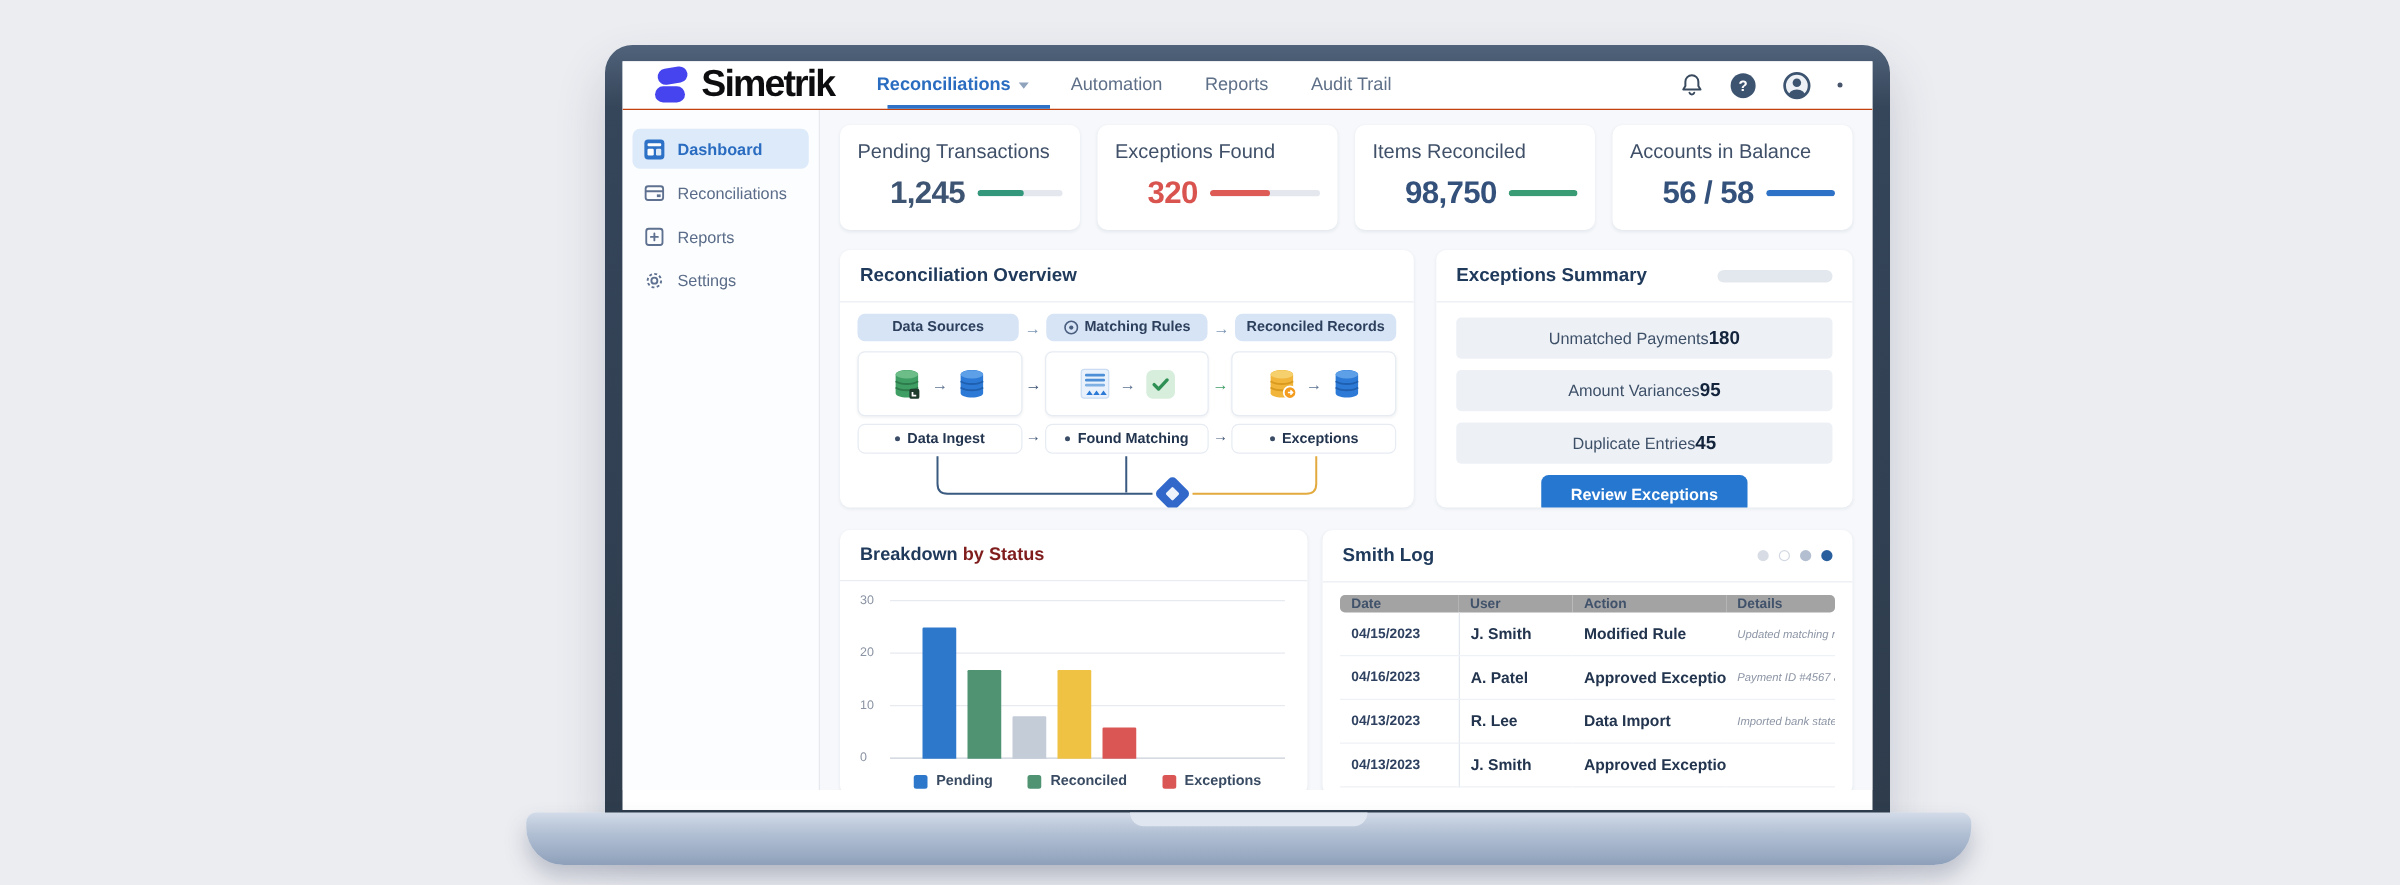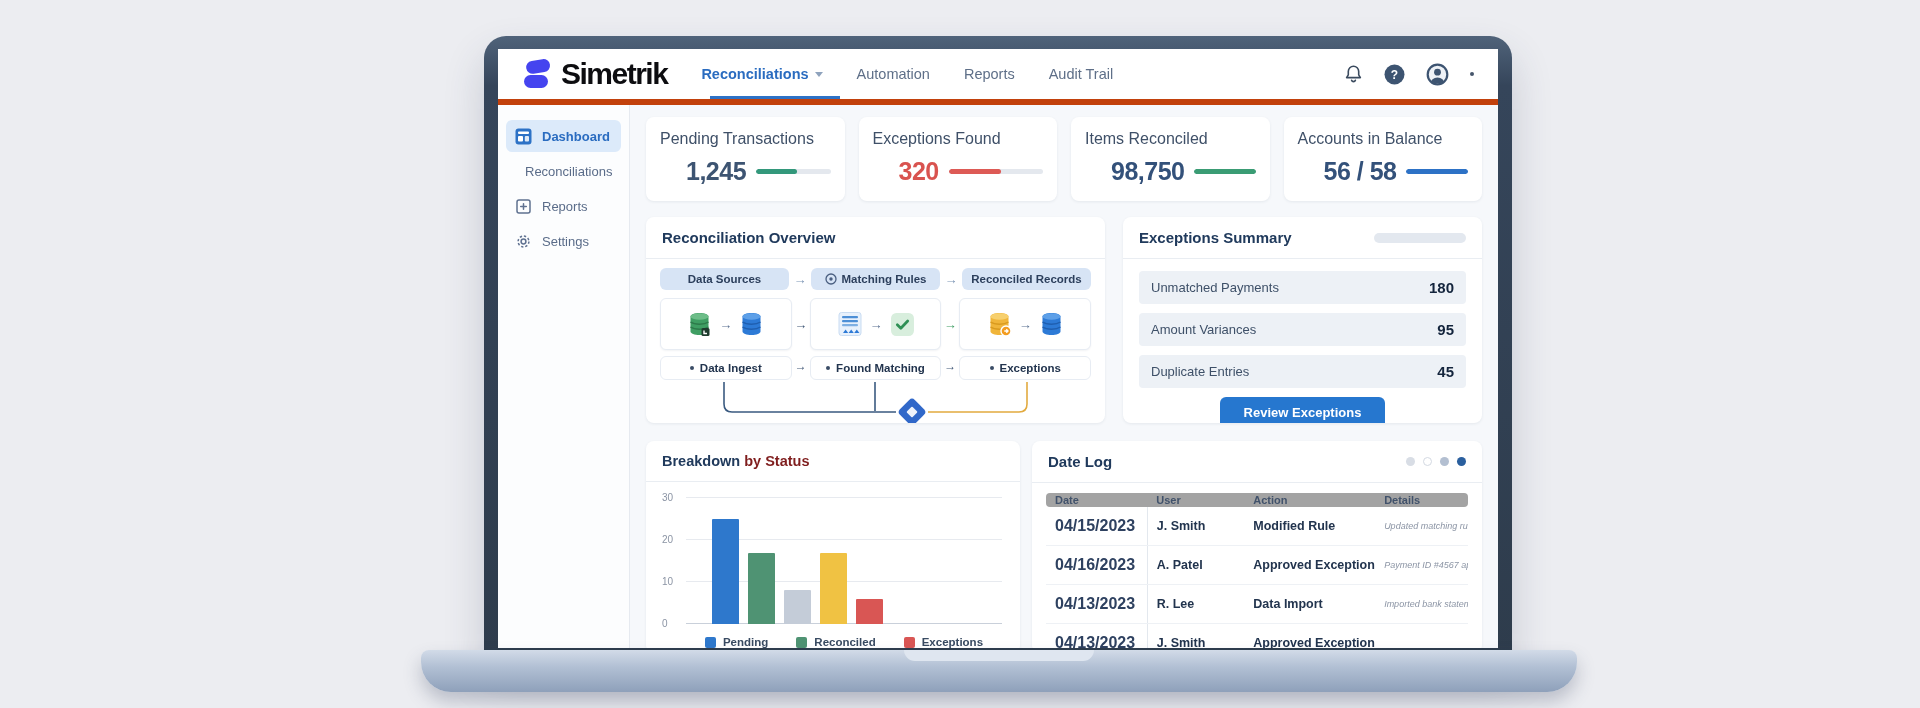--- a/index.html
+++ b/index.html
@@ -13,38 +13,38 @@
   .base { position:absolute; left:421px; top:650px; width:1156px; height:42px;
     background:linear-gradient(180deg,#d2dbe8 0%,#b2c0d4 40%,#8ea0ba 100%);
     border-radius:8px 8px 30px 30px; box-shadow:0 10px 18px rgba(60,72,100,.28); }
   .base .notch { width:190px; height:11px; margin:0 auto; background:#dfe6f0;
     border-radius:0 0 12px 12px; }
 
   .screen { position:absolute; left:498px; top:49px; width:1000px; height:599px;
     background:#ffffff; overflow:hidden; font-size:13px; color:#3c4e66; }
 
   
-  .navbar { height:56px; display:flex; align-items:center; padding:0 24px;
-    border-bottom:6px solid #c2410c; position:relative; background:#fff; }
+  .navbar { height:39px; display:flex; align-items:center; padding:0 24px;
+    border-bottom:1px solid #c2410c; position:relative; background:#fff; }
   .logo-group { display:flex; align-items:center; gap:9px; }
   .logo-text { font-size:30px; font-weight:700; letter-spacing:-1.5px; color:#0d0d10; }
   .nav-menu { display:flex; align-items:center; gap:34px; margin-left:34px; font-size:14.5px; color:#5e6f88; }
   .nav-item { cursor:pointer; display:flex; align-items:center; gap:6px; }
   .nav-item.active { color:#2a6cc0; font-weight:700; }
   .chevron-down { width:0; height:0; border-left:4.5px solid transparent;
     border-right:4.5px solid transparent; border-top:5px solid #8fa3bd; }
   .nav-underline { position:absolute; left:212px; bottom:0; width:130px; height:3px; background:#2d72c6; }
   .nav-spacer { flex:1; }
   .nav-icons { display:flex; align-items:center; gap:21px; }
   .icon-btn { display:flex; align-items:center; cursor:pointer; }
   .tiny-dot { width:4px; height:4px; border-radius:50%; background:#46556b; }
 
   
   .body-row { display:flex; height:544px; }
-  .sidebar { width:132px; background:#fcfdfe; border-right:1px solid #e6eaf0; padding-top:12px; flex:none; }
+  .sidebar { width:158px; background:#fcfdfe; border-right:1px solid #e6eaf0; padding-top:12px; flex:none; }
   .side-item { height:32px; margin:3px 8px; border-radius:6px; display:flex; align-items:center;
     gap:10px; padding:0 9px; font-size:13px; color:#5a6c89; cursor:pointer; }
   .side-item.active { background:#dceafa; color:#2a6cc0; font-weight:700; }
   .main { flex:1; background:#f6f8fb; padding:12px 16px; overflow:hidden; }
 
   
   .kpi-row { display:flex; gap:14px; margin-bottom:16px; }
   .kpi { flex:1; background:#fff; border-radius:8px; padding:13px 14px 15px;
     box-shadow:0 1px 3px rgba(30,50,80,.08); }
   .kpi-label { font-size:16px; color:#3f5068; }
@@ -80,21 +80,21 @@
   .fa1 { margin-top:19px; font-size:13px; font-weight:700; color:#3f5676; }
   .fa1.green { color:#3f9e63; }
   .fa2 { margin-top:27px; font-size:12px; color:#3f5676; }
   .connectors { display:block; margin-top:2px; overflow:visible; }
 
   
   .exceptions-panel { flex:1; }
   .skeleton-pill { width:92px; height:10px; border-radius:5px; background:#e3e8ef; }
   .exc-body { padding:12px 16px 0; }
   .exc-row { background:#edf1f6; border-radius:4px; padding:8px 12px; display:flex;
-    justify-content:space-between; align-items:center; margin-bottom:9px; }
+    justify-content:center; align-items:center; margin-bottom:9px; }
   .exc-label { font-size:13px; color:#3e5068; }
   .exc-value { font-size:15px; font-weight:700; color:#13243c; }
   .review-btn { display:block; margin:3px auto 0; background:#2677cf; color:#fff; border:none;
     font-family:inherit; font-size:13px; font-weight:700; padding:8px 24px; border-radius:6px; cursor:pointer; }
 
   
   .chart-panel { width:374px; flex:none; }
   .chart-title-rest { font-weight:700; color:#7f1d1d; }
   .plot-wrap { padding:16px 18px 0 40px; }
   #plot-area { position:relative; height:126px; }
@@ -114,21 +114,21 @@
   .dot.d1 { background:#d8dde5; }
   .dot.d2 { background:#fff; border:1.5px solid #d3d9e2; }
   .dot.d3 { background:#b3bfd1; }
   .dot.d4 { background:#2a5f9e; }
   .audit-table { width:calc(100% - 28px); margin:10px 14px 0; border-collapse:collapse; table-layout:fixed; }
   .audit-table th { background:#a3a3a3; font-size:11px; font-weight:700; color:#41526b;
     text-align:left; padding:1px 9px; }
   .audit-table th:first-child { border-radius:4px 0 0 4px; }
   .audit-table th:last-child { border-radius:0 4px 4px 0; }
   .audit-table td { padding:10px 9px; border-bottom:1px solid #eef1f5; white-space:nowrap; overflow:hidden; }
-  .audit-table td.c0 { font-size:16px; font-weight:700; color:#2e4160; border-right:1px solid #e3e8ee;margin-top:12px; }
+  .audit-table td.c0 { font-size:11px; font-weight:700; color:#2e4160; border-right:1px solid #e3e8ee;margin-top:12px; }
   .audit-table td.c1 { font-size:12.5px; font-weight:700; color:#22344e; }
   .audit-table td.c2 { font-size:12.5px; font-weight:700; color:#22344e; }
   .audit-table td.c3 { font-size:9px; font-style:italic; color:#8c95a5; }
   .col-date { width:24%; } .col-user { width:23%; } .col-action { width:31%; } .col-details { width:22%; }
 </style>
 </head>
 <body>
 
 <div class="bezel"></div>
 
@@ -441,21 +441,21 @@
                 <div class="legend-item">
                   <span class="sw" style="background: rgb(217, 86, 84);"></span>
                   <span>Exceptions</span>
                 </div>
               </div>
           </div>
         </section>
 
         <section class="panel audit-panel">
           <div class="panel-head">
-            <span>Date Log</span>
+            <span>Smith Log</span>
             <span class="dots">
               <span class="dot d1"></span>
               <span class="dot d2"></span>
               <span class="dot d3"></span>
               <span class="dot d4"></span>
             </span>
           </div>
           <table class="audit-table">
             <colgroup>
                 <col class="col-date">

